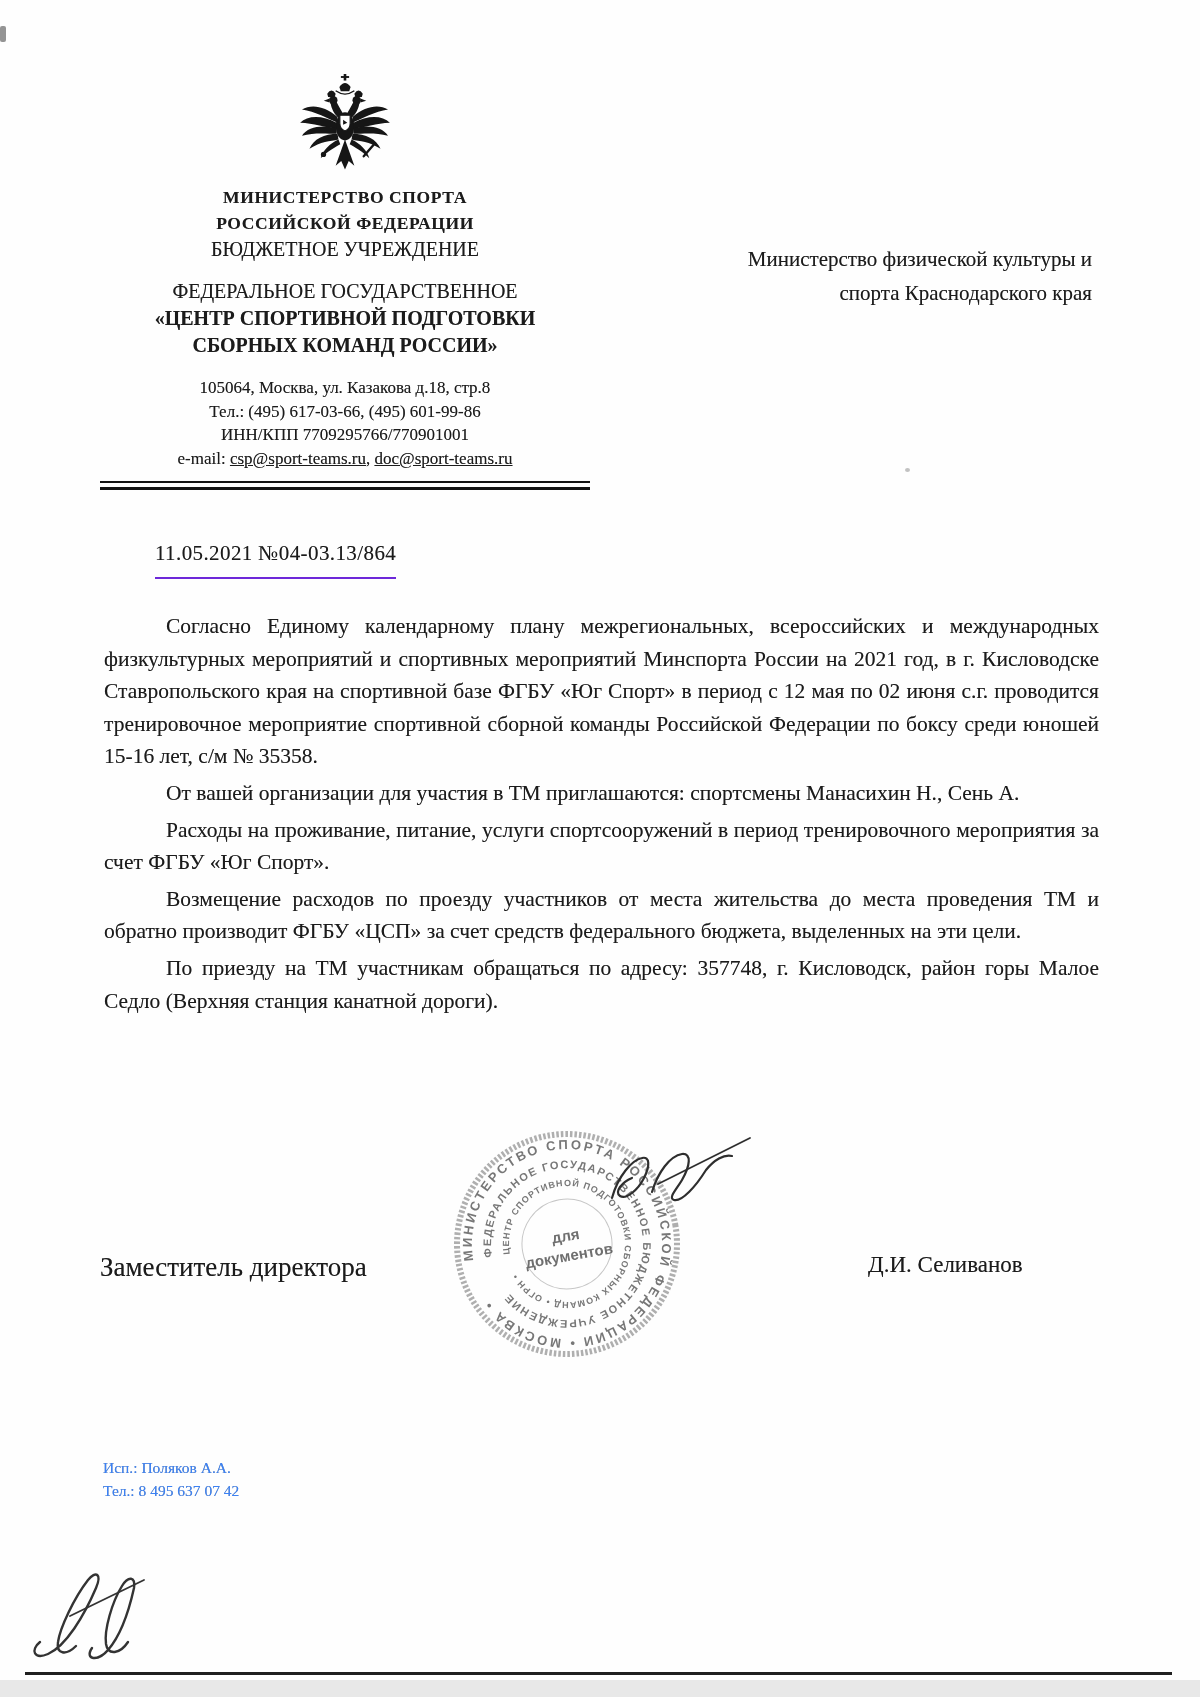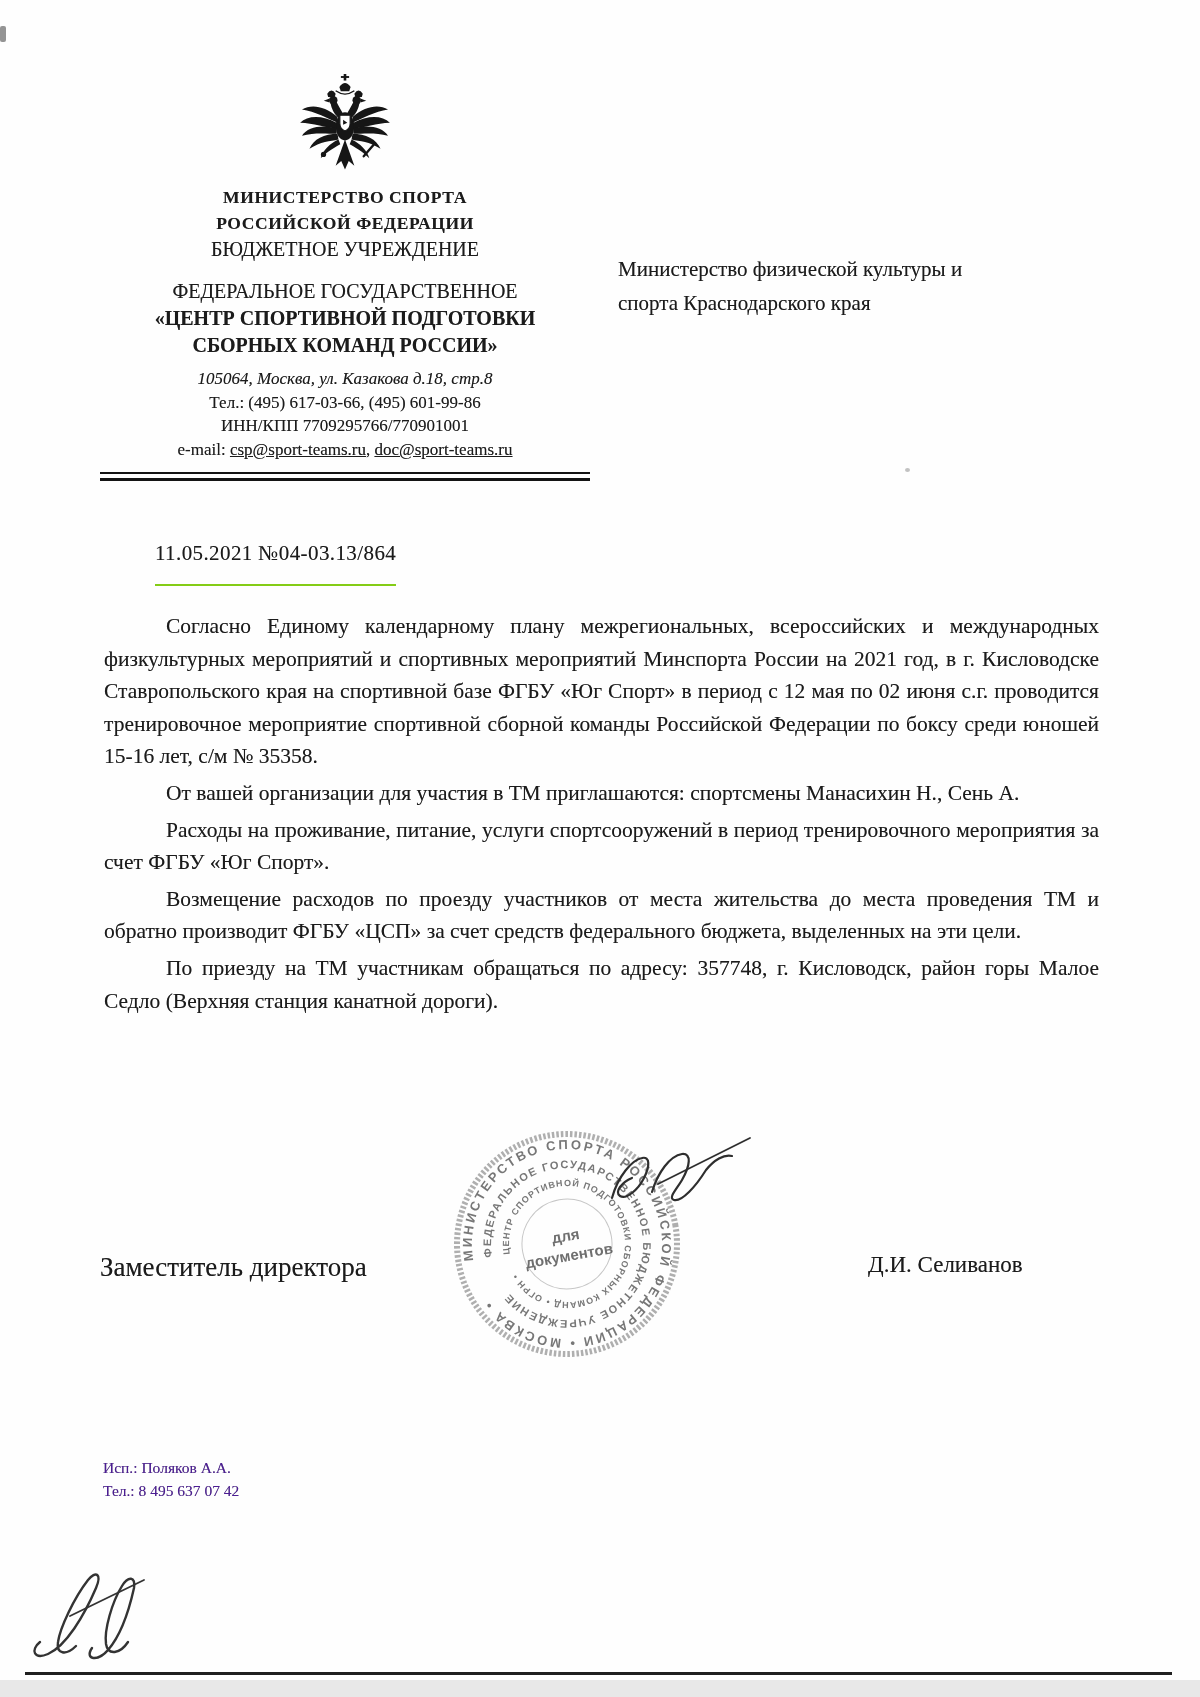--- a/index.html
+++ b/index.html
@@ -19,41 +19,41 @@
     position:absolute; left:100px; top:74px; width:490px;
     text-align:center;
   }
   .emblem{ display:block; margin:0 auto; }
   .ministry-line{ font-weight:bold; font-size:17.5px; letter-spacing:.6px; line-height:26px; }
   .ministry-line.first{ margin-top:9px; }
   .org-line{ font-size:20px; line-height:27px; }
   .org-line.first{ margin-top:15px; }
   .org-line.bold{ font-weight:bold; }
   .contact-line{ font-size:17px; line-height:23.5px; }
-  .contact-line.first{ margin-top:8px;font-style:italic; }
+  .contact-line.first{ margin-top:17px; }
   .email-underline{ text-decoration:underline; }
   .double-rule{
     margin-top:11px; width:100%; height:4px;
     border-top:2.5px solid #141414;
     border-bottom:3.5px solid #141414;
   }
 
   
   .addressee{
-    position:absolute; left:618px; top:252px; width:474px;
-    text-align:left; font-size:21px; line-height:34px;
+    position:absolute; left:618px; top:242px; width:474px;
+    text-align:right; font-size:21px; line-height:34px;
   }
 
   
   .ref-line{
     position:absolute; left:155px; top:541px;
     font-size:21px; letter-spacing:.4px;
   }
   .ref-line .underlined{
-    border-bottom:2px solid #84cc16; padding-bottom:19px;
+    border-bottom:2px solid #6d28d9; padding-bottom:12px;
   }
 
   
   .body-block{
     position:absolute; left:100px; top:606px; width:1003px;
     font-size:21.5px; line-height:32.6px;
     text-align:justify;
   }
   .body-block p{ margin:4px; text-indent:62px; }
 
@@ -69,21 +69,21 @@
   }
   .stamp text{ font-family:"Liberation Sans","DejaVu Sans",sans-serif; fill:#4a4a4a; }
 
   
   .ink-signature{ position:absolute; left:598px; top:1126px; }
   .ink-initials{ position:absolute; left:26px; top:1550px; }
 
   
   .footer-block{
     position:absolute; left:103px; top:1456px;
-    font-size:15.5px; line-height:23px; color:#4c1d95;
+    font-size:15.5px; line-height:23px; color:#3b82f6;
   }
 
   
   .scan-bottom-line{
     position:absolute; left:25px; right:28px; bottom:5px; height:3.5px;
     background:#1f1f1f;
   }
   .scan-speck-left{
     position:absolute; left:0; top:26px; width:6px; height:16px;
     background:#5a5a5a; opacity:.65; border-radius:2px;

